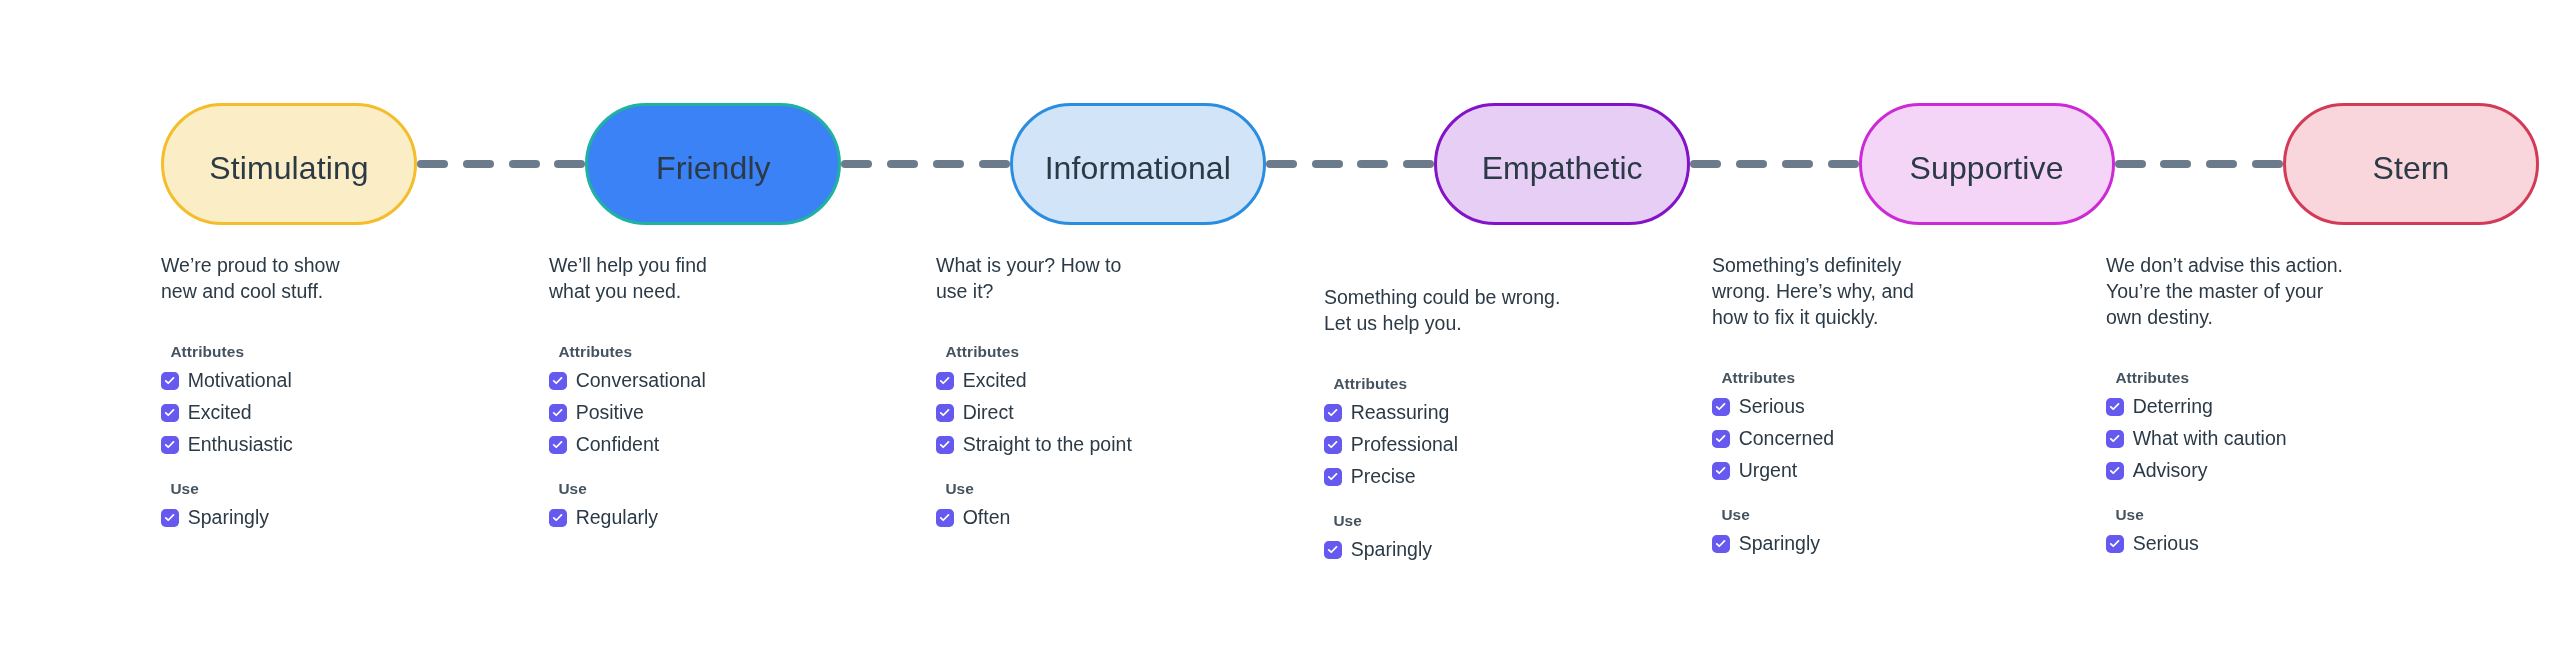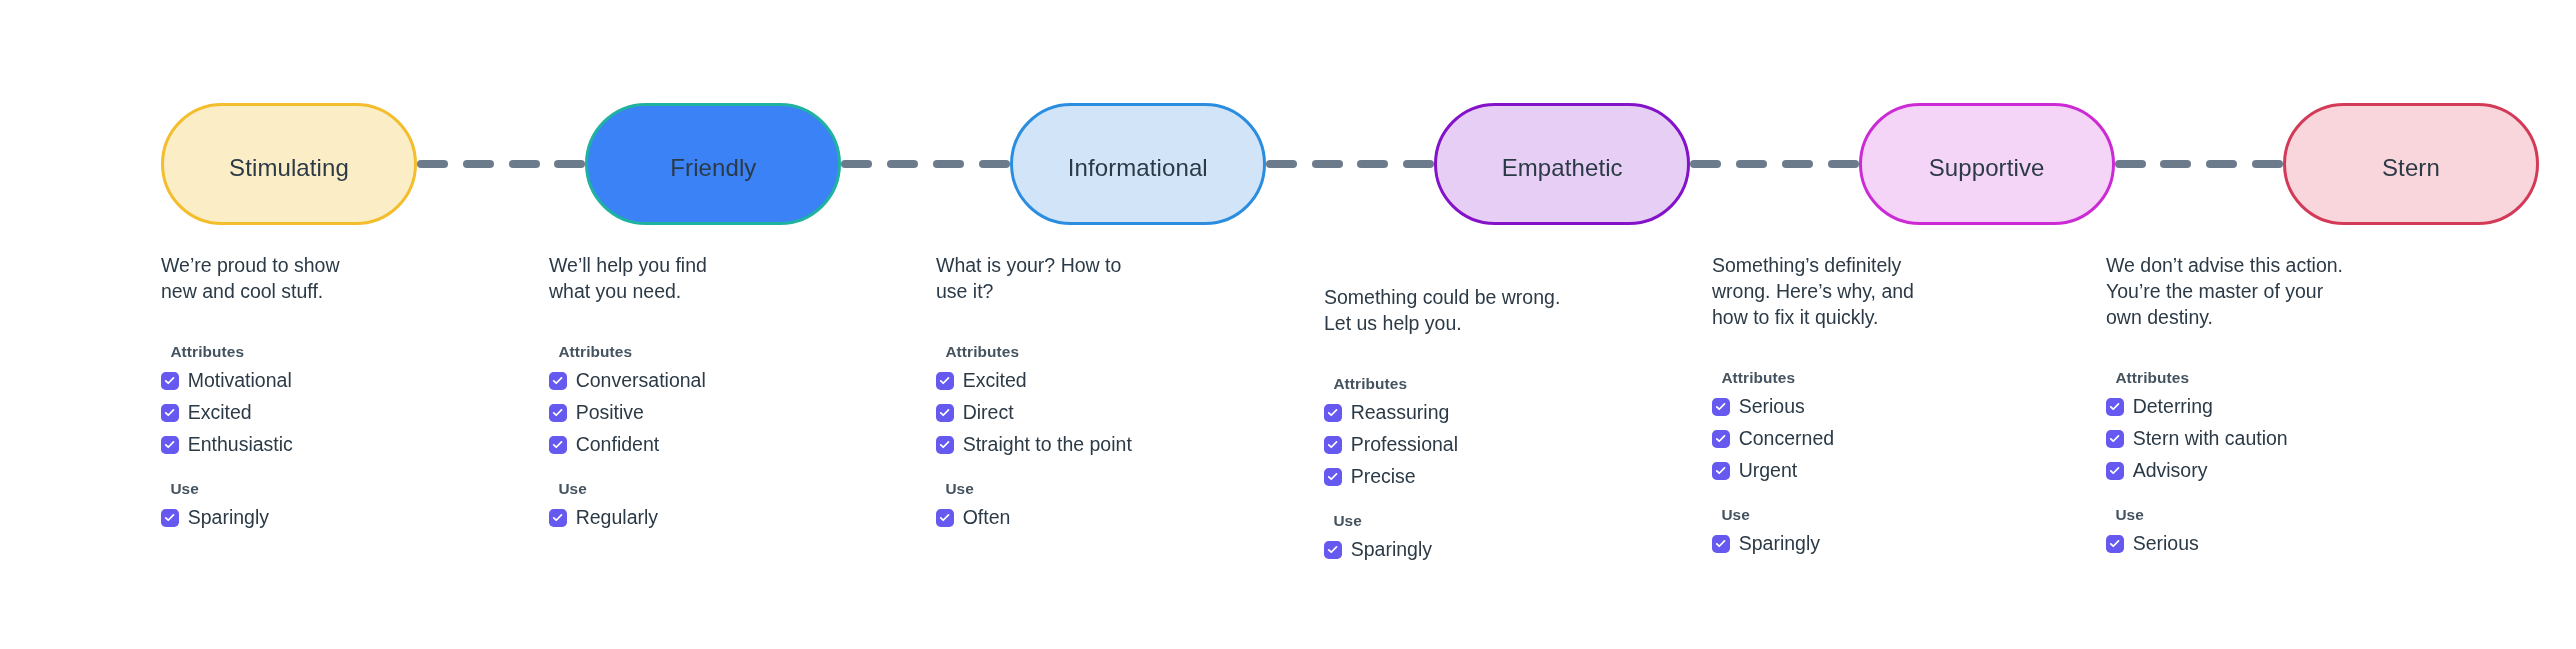--- a/index.html
+++ b/index.html
@@ -40,21 +40,21 @@
     flex: 0 0 256px;
     border-radius: 670px;
     border: 3.4px solid #888;
     box-sizing: border-box;
     display: flex;
     align-items: center;
     justify-content: center;
   }
 
   .pill-label {
-    font-size: 24px;
+    font-size: 32px;
     font-weight: 400;
     color: #2b3a46;
     letter-spacing: 0.1px;
     line-height: 1;
     white-space: nowrap;
     margin-top: 8px;
   }
 
   .connector {
     flex: 1 1 auto;
@@ -431,21 +431,21 @@
                 </svg>
               </span>
               <span class="check-label">Deterring</span>
             </div>
             <div class="check-row">
               <span class="checkbox" style="background: rgb(102, 89, 240);">
                 <svg width="11.4" height="11.4" viewBox="0 0 17 17">
                   <path d="M2.6 8.8 L6.3 12.3 L14.2 4.4" fill="none" stroke="#ffffff" stroke-width="2.6" stroke-linecap="round" stroke-linejoin="round"></path>
                 </svg>
               </span>
-              <span class="check-label">Stern with caution</span>
+              <span class="check-label">What with caution</span>
             </div>
             <div class="check-row">
               <span class="checkbox" style="background: rgb(102, 89, 240);">
                 <svg width="11.4" height="11.4" viewBox="0 0 17 17">
                   <path d="M2.6 8.8 L6.3 12.3 L14.2 4.4" fill="none" stroke="#ffffff" stroke-width="2.6" stroke-linecap="round" stroke-linejoin="round"></path>
                 </svg>
               </span>
               <span class="check-label">Advisory</span>
             </div>
           </div>

